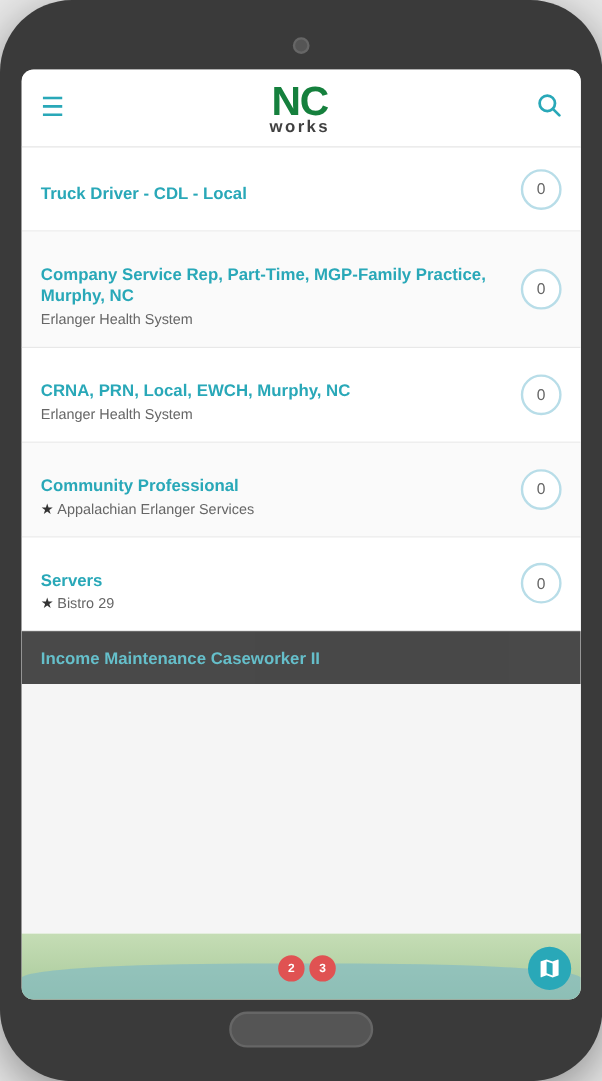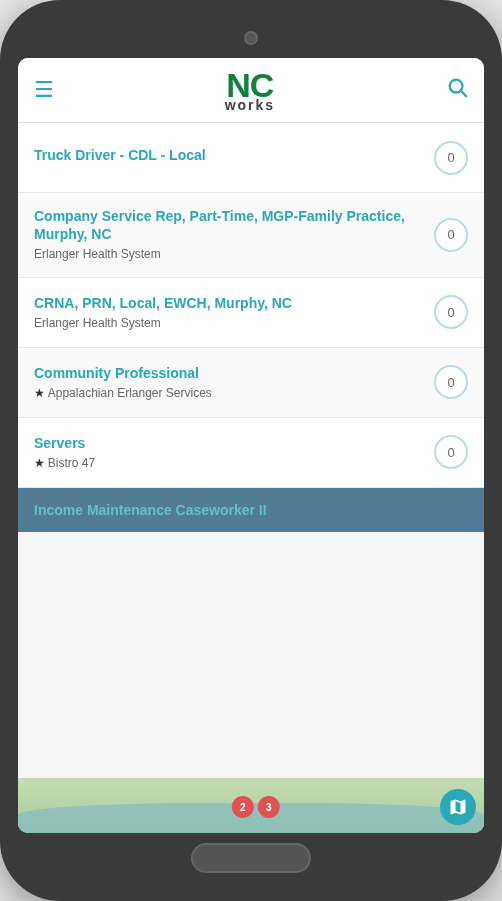--- a/index.html
+++ b/index.html
@@ -140,20 +140,21 @@
       flex: 1;
       padding-right: 12px;
     }
 
     .job-title {
       color: #29a8b8;
       font-size: 14px;
       font-weight: 600;
       margin-bottom: 4px;
       line-height: 1.3;
+      margin-top: 12px;
     }
 
     .job-company {
       color: #666;
       font-size: 12px;
       line-height: 1.3;
     }
 
     .star-icon {
       color: #333;
@@ -226,21 +227,21 @@
       border-radius: 50%;
       display: flex;
       justify-content: center;
       align-items: center;
       font-size: 10px;
       font-weight: bold;
       color: #fff;
     }
 
     .partial-item {
-      background: #0c4a6e;
+      background: #000000;
       padding: 14px 16px;
       display: flex;
       justify-content: space-between;
       align-items: center;
       opacity: 0.7;
     }
 
     .partial-title {
       color: #29a8b8;
       font-size: 14px;
@@ -303,21 +304,21 @@
             <span class="star-icon">★</span><span>Appalachian Erlanger Services</span>
           </div>
         </div>
         <div class="job-badge">0</div>
       </div>
 
       <div class="job-item">
         <div class="job-info">
           <div class="job-title">Servers</div>
           <div class="job-company">
-            <span class="star-icon">★</span><span>Bistro 47</span>
+            <span class="star-icon">★</span><span>Bistro 29</span>
           </div>
         </div>
         <div class="job-badge">0</div>
       </div>
 
       <div class="partial-item">
         <div class="job-info">
           <div class="partial-title">Income Maintenance Caseworker II</div>
         </div>
       </div>

